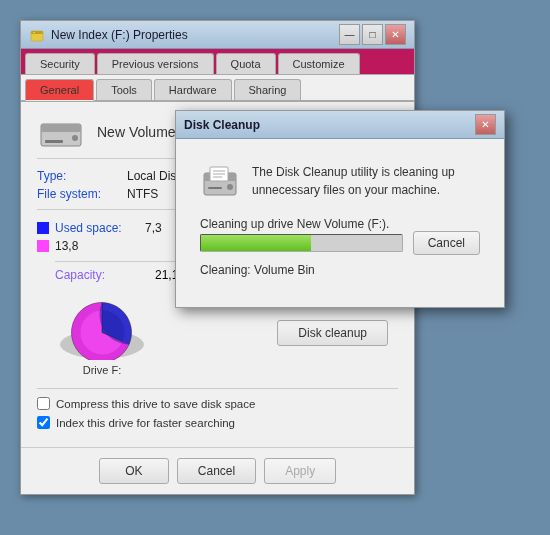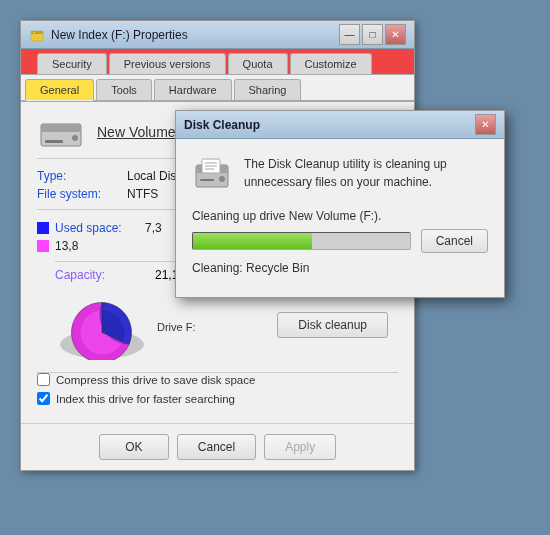--- a/index.html
+++ b/index.html
@@ -65,41 +65,41 @@
       align-items: center;
       justify-content: center;
       font-size: 10px;
       color: #333;
     }
     .tb-btn.close { background: linear-gradient(to bottom, #e8a0a0, #c06060); color: white; }
 
     
     .tabs-row {
       display: flex;
-      background: #ef4444;
+      background: #be185d;
       border-bottom: 1px solid #aaa;
       padding-top: 4px;
-      padding-left: 16px;
+      padding-left: 4px;
     }
 
     .tab {
       padding: 4px 14px;
       background: #d8d8d8;
       border: 1px solid #aaa;
       border-bottom: none;
       cursor: pointer;
       font-size: 11px;
       color: #333;
       margin-right: 2px;
       border-radius: 3px 3px 0 0;
       position: relative;
     }
 
     .tab.active {
-      background: #fde047;
+      background: #ef4444;
       border-bottom: 1px solid #f0f0f0;
       z-index: 1;
       font-weight: normal;
       margin-bottom: -1px;
     }
 
     .tabs-row-2 {
       display: flex;
       background: #f0f0f0;
       border-bottom: 2px solid #aaa;
@@ -126,21 +126,20 @@
       height: 36px;
       margin-right: 12px;
       display: flex;
       align-items: center;
       justify-content: center;
     }
 
     .drive-name {
       font-size: 14px;
       color: #333;
-      text-decoration: underline;
     }
 
     .info-grid {
       margin-bottom: 8px;
     }
 
     .info-row {
       display: flex;
       margin-bottom: 4px;
       align-items: center;
@@ -182,32 +181,34 @@
     .pie-area {
       display: flex;
       align-items: center;
       justify-content: space-between;
       margin: 8px 0 12px 0;
       padding: 0 10px;
     }
 
     .pie-container {
       display: flex;
+      flex-direction: column;
       align-items: center;
     }
 
     .pie-label {
       font-size: 11px;
       color: #333;
       margin-top: 4px;
     }
 
     
     .checkboxes-area {
       border-top: 1px solid #ccc;
+      padding-top: 8px;
       margin-bottom: 6px;
     }
 
     .checkbox-row {
       display: flex;
       align-items: center;
       margin-bottom: 6px;
       font-size: 11.5px;
       color: #333;
     }
@@ -260,21 +261,21 @@
     }
 
     .disk-cleanup-title-text {
       flex: 1;
       font-size: 12px;
       font-weight: bold;
       color: #1a1a2e;
     }
 
     .disk-cleanup-body {
-      padding: 16px;
+      padding: 24px;
     }
 
     .dc-header-row {
       display: flex;
       align-items: flex-start;
       margin-bottom: 14px;
     }
 
     .dc-icon {
       width: 40px;
@@ -292,21 +293,20 @@
       line-height: 1.5;
     }
 
     .dc-progress-section {
       margin-bottom: 6px;
     }
 
     .dc-drive-label {
       font-size: 12px;
       color: #333;
-      margin-bottom: 6px;
     }
 
     .dc-progress-row {
       display: flex;
       align-items: center;
       gap: 10px;
       margin-bottom: 8px;
     }
 
     .progress-bar-bg {
@@ -494,17 +494,17 @@
     <div class="dc-progress-section">
       <div class="dc-drive-label">Cleaning up drive New Volume (F:).</div>
       <div class="dc-progress-row">
         <div class="progress-bar-bg">
           <div class="progress-bar-fill"></div>
         </div>
         <button class="dc-cancel-btn">Cancel</button>
       </div>
       <div class="dc-cleaning-label">
         <span>Cleaning:</span>
-        <span> Recycle Bin</span>
+        <span> Volume Bin</span>
       </div>
     </div>
   </div>
 </div>
 
 </body></html>

